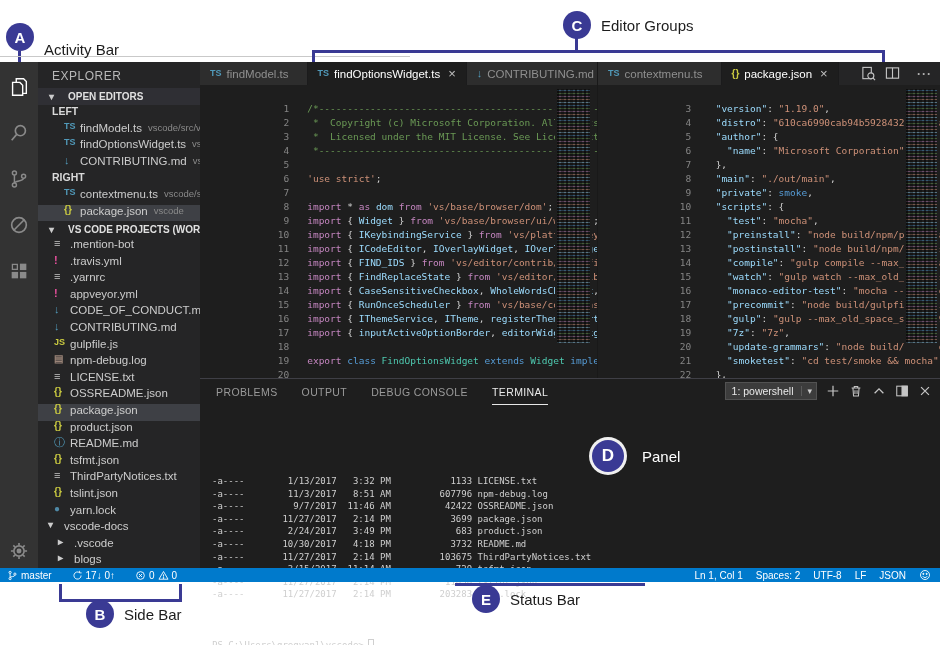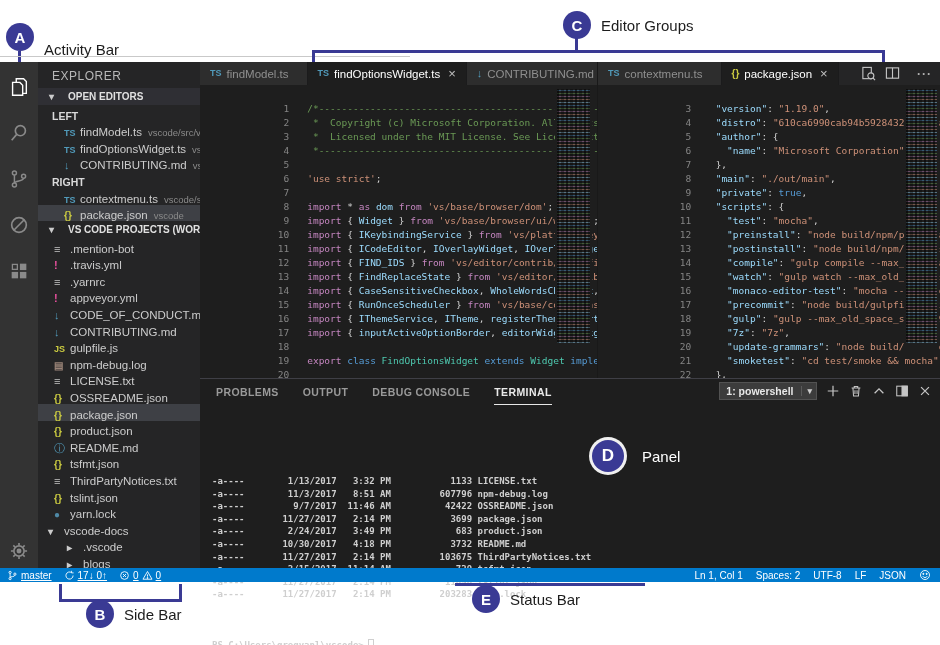--- a/index.html
+++ b/index.html
@@ -44,26 +44,26 @@
   
   .sidebar { position:absolute; left:38px; top:0; width:162px; height:506px; background:#252526; overflow:hidden; }
   .sb-title { position:absolute; left:14px; top:7px; font-size:12px; letter-spacing:.5px; color:#b8b8b8; }
   .sec-header { position:absolute; left:0; width:100%; height:17px; display:flex; align-items:center;
     padding-left:11px; font-size:10px; font-weight:bold; color:#e0e0e0; white-space:nowrap; overflow:hidden; }
   #oe-header { top:26px; background:#2f2f34; }
   #ws-header { top:159px; }
   .sec-header .fi { margin-right:3px; }
   #oe-list { position:absolute; left:0; top:43px; width:100%; }
   #ws-list { position:absolute; left:0; top:176px; width:100%; }
-  .row { display:flex; align-items:flex-end; height:16.6px; font-size:11.5px; color:#cccccc; white-space:nowrap; overflow:hidden; }
+  .row { display:flex; align-items:flex-start; height:16.6px; font-size:11.5px; color:#cccccc; white-space:nowrap; overflow:hidden; }
   .row.sub { font-weight:bold; font-size:10.5px; padding-left:14px; color:#dadada; }
   #oe-list .row.file { padding-left:26px; }
   #ws-list .row.file { padding-left:16px; }
   .row.folder { padding-left:10px; }
-  .row.folder.sub1 { padding-left:29px; }
+  .row.folder.sub1 { padding-left:20px; }
   .row .rmeta { margin-left:6px; font-size:9.5px; color:#8a8a8a; }
   .row.selected { background:#3e4045; }
 
   
   .fi { display:inline-block; flex:0 0 16px; width:16px; font-weight:bold; font-size:9px; line-height:1; }
   .fi.ts::before   { content:"TS"; color:#519aba; }
   .fi.md::before   { content:"↓";  color:#519aba; font-size:11px; }
   .fi.json::before { content:"{}"; color:#cbcb41; font-size:10px; }
   .fi.js::before   { content:"JS"; color:#cbcb41; }
   .fi.yml::before  { content:"!";  color:#e8509d; font-size:11px; }
@@ -105,40 +105,40 @@
     background-image:
       repeating-linear-gradient(90deg, rgba(0,0,0,.55) 0 2px, transparent 2px 4px, rgba(0,0,0,.35) 4px 7px, transparent 7px 9px),
       repeating-linear-gradient(0deg,
         rgba(156,220,254,.45) 0 1px, transparent 1px 3px,
         rgba(206,145,120,.5) 3px 4px, transparent 4px 6px,
         rgba(197,134,192,.45) 6px 7px, transparent 7px 9px,
         rgba(106,153,85,.5) 9px 10px, transparent 10px 12px,
         rgba(86,156,214,.45) 12px 13px, transparent 13px 15px); }
 
   
-  .panel { position:absolute; left:200px; top:316px; width:740px; height:190px; background:#1e1e1e; border-top:1px solid #3f3f46;font-weight:bold; }
+  .panel { position:absolute; left:200px; top:316px; width:740px; height:190px; background:#1e1e1e; border-top:1px solid #3f3f46; }
   .panel-tabs { position:absolute; left:16px; top:0; height:26px; display:flex; gap:24px; align-items:stretch; }
   .ptab { font-size:10.5px; letter-spacing:.4px; color:#9a9a9a; display:flex; align-items:center; }
   .ptab.active { color:#eaeaea; border-bottom:1px solid #e7e7e7; }
   .panel-actions { position:absolute; right:8px; top:3px; display:flex; align-items:center; gap:9px; z-index:4;text-align:right; }
   .term-select { display:flex; align-items:center; background:#3c3c3c; border:1px solid #525252; color:#e8e8e8;
     font-size:10.5px; height:18px; padding:0 4px 0 6px; }
   .term-select::after { content:"▾"; margin-left:8px; padding-left:5px; font-size:9px; color:#cccccc; border-left:1px solid #5a5a5a; }
   .pa-icon { width:14px; height:14px; }
   .pa-icon svg { width:14px; height:14px; }
   .terminal { position:absolute; left:12px; top:33px; right:4px; font-family:"DejaVu Sans Mono", monospace;
     font-size:9px; line-height:12.6px; color:#cfcfcf; white-space:pre; overflow:hidden; }
   .tl { height:12.6px; }
   .prompt-line { margin-top:12.6px; }
   .cursor { display:inline-block; width:6px; height:11px; border:1px solid #cfcfcf; vertical-align:-2px; margin-left:4px; }
 
   
   .statusbar { position:absolute; left:0; top:506px; width:940px; height:14px; background:#007acc; color:#ffffff;
     display:flex; align-items:center; font-size:10px; }
-  .sb-left { display:flex; align-items:center; gap:12px; padding-left:7px;text-decoration:underline; }
+  .sb-left { display:flex; align-items:center; gap:20px; padding-left:7px; }
   .sb-right { margin-left:auto; display:flex; align-items:center; gap:13px; padding-right:9px; }
   .sb-item { display:flex; align-items:center; gap:3px; white-space:nowrap; }
   .sb-item svg { width:11px; height:11px; }
 </style>
 </head>
 <body>
 
 <div class="page">
 
   <div class="anno-circle" id="anno-a">A</div>
@@ -476,21 +476,21 @@
         <div class="cl">
           <span class="ln">6</span><span class="ct"><span class="tk-pun">    </span><span class="tk-key">"name"</span><span class="tk-pun">: </span><span class="tk-str">"Microsoft Corporation"</span></span>
         </div>
         <div class="cl">
           <span class="ln">7</span><span class="ct"><span class="tk-pun">  },</span></span>
         </div>
         <div class="cl">
           <span class="ln">8</span><span class="ct"><span class="tk-pun">  </span><span class="tk-key">"main"</span><span class="tk-pun">: </span><span class="tk-str">"./out/main"</span><span class="tk-pun">,</span></span>
         </div>
         <div class="cl">
-          <span class="ln">9</span><span class="ct"><span class="tk-pun">  </span><span class="tk-key">"private"</span><span class="tk-pun">: </span><span class="tk-kw2">true</span><span class="tk-pun">,</span></span>
+          <span class="ln">9</span><span class="ct"><span class="tk-pun">  </span><span class="tk-key">"private"</span><span class="tk-pun">: </span><span class="tk-kw2">smoke</span><span class="tk-pun">,</span></span>
         </div>
         <div class="cl">
           <span class="ln">10</span><span class="ct"><span class="tk-pun">  </span><span class="tk-key">"scripts"</span><span class="tk-pun">: {</span></span>
         </div>
         <div class="cl">
           <span class="ln">11</span><span class="ct"><span class="tk-pun">    </span><span class="tk-key">"test"</span><span class="tk-pun">: </span><span class="tk-str">"mocha"</span><span class="tk-pun">,</span></span>
         </div>
         <div class="cl">
           <span class="ln">12</span><span class="ct"><span class="tk-pun">    </span><span class="tk-key">"preinstall"</span><span class="tk-pun">: </span><span class="tk-str">"node build/npm/preinstall.js"</span></span>
         </div>

